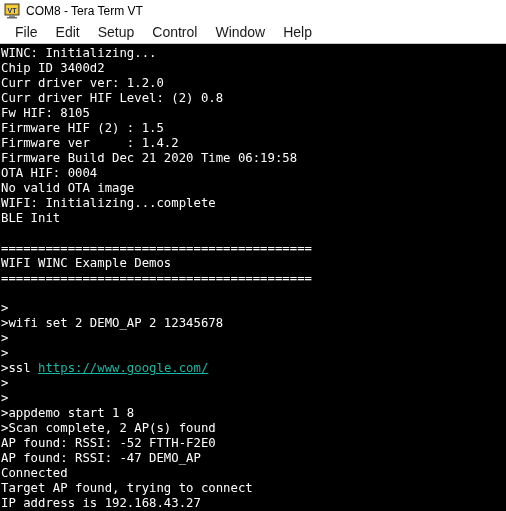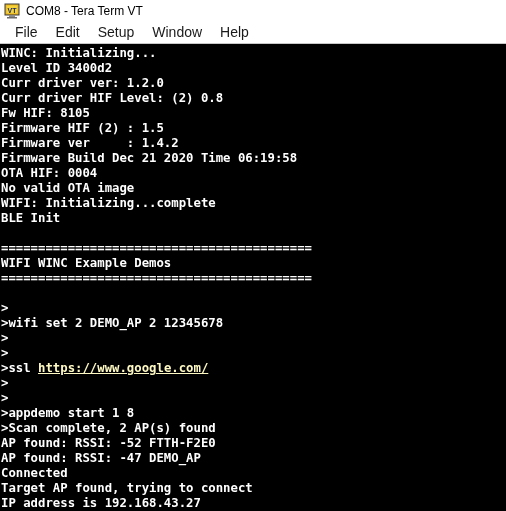--- a/index.html
+++ b/index.html
@@ -80,25 +80,25 @@
     box-sizing: border-box;
   }
   .term-line {
     font-family: "DejaVu Sans Mono", "Liberation Mono", monospace;
     font-size: 12.3px;
     line-height: 15px;
     height: 15px;
     color: #ffffff;
     white-space: pre;
     letter-spacing: 0px;
-    font-weight: bold;
+    font-weight: normal;
     -webkit-font-smoothing: none;
   }
   .link {
-    color: #fef9c3;
+    color: #14b8a6;
     text-decoration: underline;
     cursor: pointer;
   }
 </style>
 </head>
 <body>
 
 <div class="window">
 
   <div class="titlebar">
@@ -111,27 +111,28 @@
         <rect x="3" y="14" width="10" height="1.5" fill="#6b6b6b"></rect>
       </svg>
     </span>
     <span class="title-text">COM8 - Tera Term VT</span>
   </div>
 
   <div class="menubar">
     <span class="menu-item">File</span>
     <span class="menu-item">Edit</span>
     <span class="menu-item">Setup</span>
+    <span class="menu-item">Control</span>
     <span class="menu-item">Window</span>
     <span class="menu-item">Help</span>
   </div>
 
   <div class="terminal" id="terminal">
       <div class="term-line"><span>WINC: Initializing...</span></div>
-      <div class="term-line"><span>Level ID 3400d2</span></div>
+      <div class="term-line"><span>Chip ID 3400d2</span></div>
       <div class="term-line"><span>Curr driver ver: 1.2.0</span></div>
       <div class="term-line"><span>Curr driver HIF Level: (2) 0.8</span></div>
       <div class="term-line"><span>Fw HIF: 8105</span></div>
       <div class="term-line"><span>Firmware HIF (2) : 1.5</span></div>
       <div class="term-line"><span>Firmware ver     : 1.4.2</span></div>
       <div class="term-line"><span>Firmware Build Dec 21 2020 Time 06:19:58</span></div>
       <div class="term-line"><span>OTA HIF: 0004</span></div>
       <div class="term-line"><span>No valid OTA image</span></div>
       <div class="term-line"><span>WIFI: Initializing...complete</span></div>
       <div class="term-line"><span>BLE Init</span></div>

